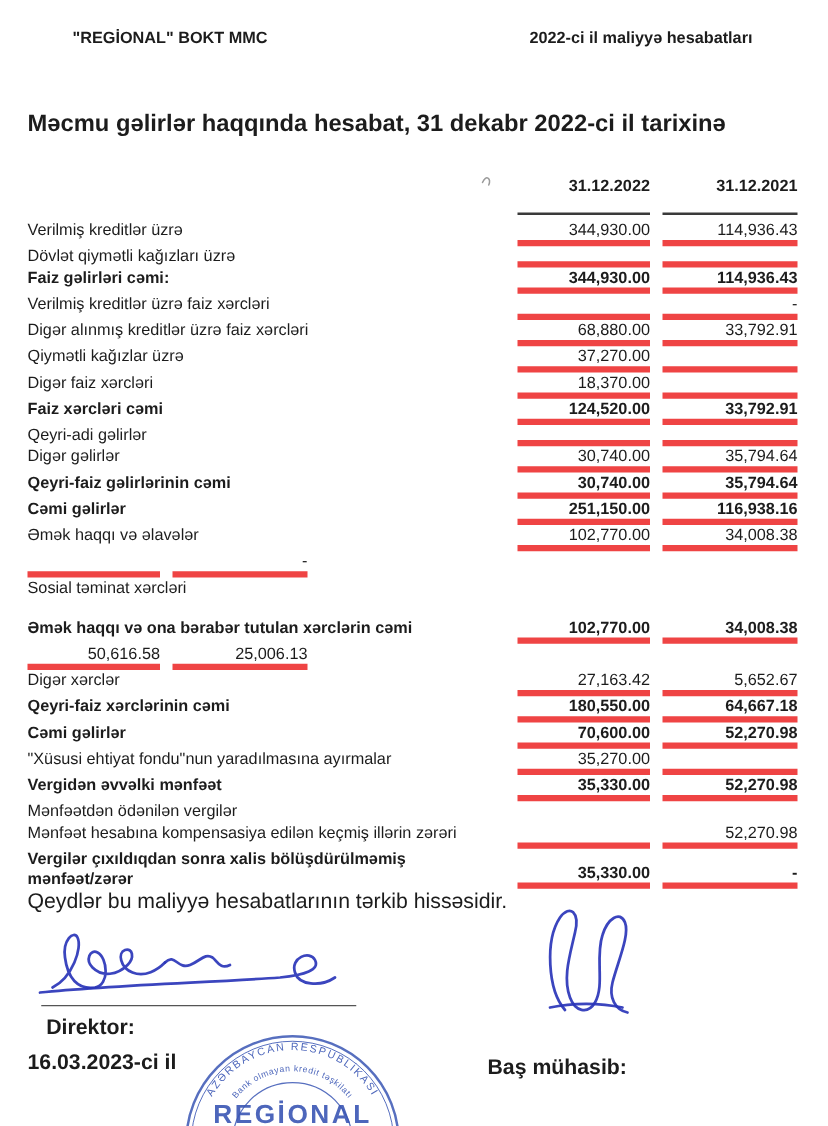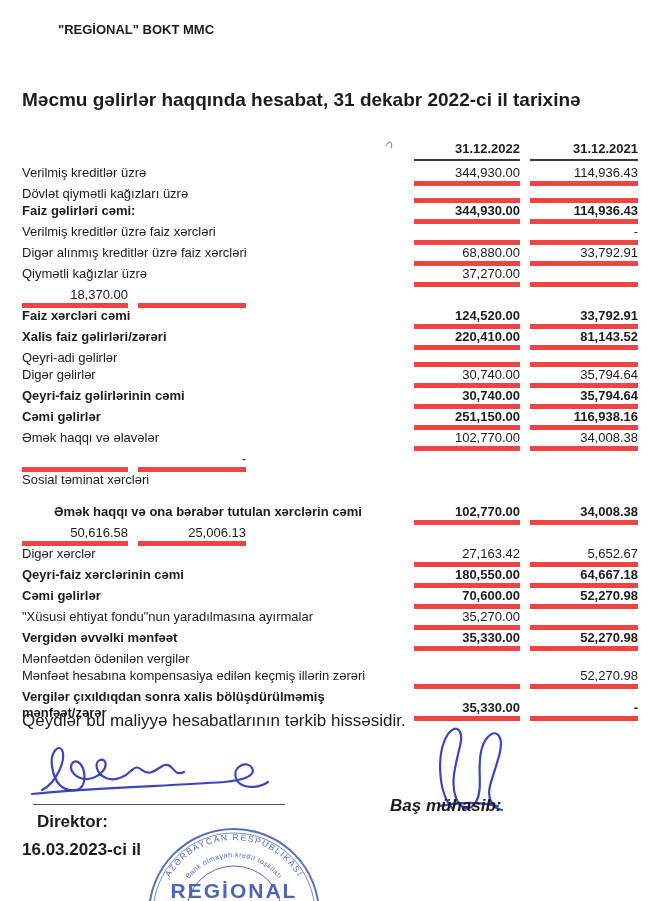--- a/index.html
+++ b/index.html
@@ -39,26 +39,26 @@
   .tval {
     width: 106px;
     display: flex;
     align-items: flex-end;
     justify-content: flex-end;
     white-space: nowrap;
   }
   .v2021 { width: 108px; margin-left: 10px; }
   .trow.u .tval { border-bottom: 5px solid #ef4444; }
   .trow.bold { font-weight: bold; justify-content: space-between; }
-  .trow.gap { margin-top: 15px; margin-left: 32px; }
+  .trow.gap { margin-top: 15px; }
   .thead-row { margin-bottom: 4px; }
   .thead-row .tval {
     font-weight: bold;
     border-bottom: 2px solid #3a3a3a;
-    padding-bottom: 2px;
+    padding-bottom: 13px;
   }
   .abs { position: absolute; font-size: 17px; }
   .bold-text { font-weight: bold; }
   .sig-line {
     position: absolute;
     left: 33px; top: 804px;
     width: 252px; height: 1px;
     background: #555;
   }
   .sig { position: absolute; }
@@ -80,20 +80,21 @@
   .pen-mark { position: absolute; left: 384px; top: 136px; }
   .pen-mark path { fill: none; stroke: #9a9a9a; stroke-width: 1.2; stroke-linecap: round; }
 </style>
 </head>
 <body>
 
 <div class="page">
 
   <div class="doc-header">
     <span>"REGİONAL" BOKT MMC</span>
+    <span>2022-ci il maliyyə hesabatları</span>
   </div>
 
   <div class="doc-title">Məcmu gəlirlər haqqında hesabat, 31 dekabr 2022-ci il tarixinə</div>
 
   <svg class="pen-mark" width="14" height="14" viewBox="0 0 14 14">
     <path d="M2 10 C5 3 9 7 7 12"></path>
   </svg>
 
   <div class="fin-table">
     <div class="trow thead-row">
@@ -126,32 +127,28 @@
       <div class="tlabel">Digər alınmış kreditlər üzrə faiz xərcləri</div>
       <div class="tval v2022">68,880.00</div>
       <div class="tval v2021">33,792.91</div>
     </div>
         <div class="trow u">
       <div class="tlabel">Qiymətli kağızlar üzrə</div>
       <div class="tval v2022">37,270.00</div>
       <div class="tval v2021"></div>
     </div>
         <div class="trow u">
+      <div class="tlabel">Digər faiz xərcləri</div>
       <div class="tval v2022">18,370.00</div>
       <div class="tval v2021"></div>
     </div>
         <div class="trow bold u">
       <div class="tlabel">Faiz xərcləri cəmi</div>
       <div class="tval v2022">124,520.00</div>
       <div class="tval v2021">33,792.91</div>
-    </div>
-        <div class="trow bold u">
-      <div class="tlabel">Xalis faiz gəlirləri/zərəri</div>
-      <div class="tval v2022">220,410.00</div>
-      <div class="tval v2021">81,143.52</div>
     </div>
         <div class="trow u">
       <div class="tlabel">Qeyri-adi gəlirlər</div>
       <div class="tval v2022"></div>
       <div class="tval v2021"></div>
     </div>
         <div class="trow u">
       <div class="tlabel">Digər gəlirlər</div>
       <div class="tval v2022">30,740.00</div>
       <div class="tval v2021">35,794.64</div>
@@ -241,21 +238,21 @@
   </svg>
   <div class="sig-line"></div>
 
   <svg class="sig" style="left:418px; top:718px;" width="95" height="100" viewBox="0 0 95 100">
     <path d="M34 90 C20 74 18 34 30 16 C38 5 46 12 42 28 C38 46 32 64 38 80 C42 91 52 94 58 84 C66 70 58 48 64 30 C68 17 78 10 82 20 C86 30 76 52 72 68 C69 80 74 90 84 92"></path>
     <path d="M22 88 C40 84 62 84 80 88"></path>
   </svg>
 
   <div class="abs bold-text" style="left:37px; top:812px;">Direktor:</div>
   <div class="abs bold-text" style="left:22px; top:840px;">16.03.2023-ci il</div>
-  <div class="abs bold-text" style="left:390px; top:796px;font-style:italic;">Baş mühasib:</div>
+  <div class="abs bold-text" style="left:390px; top:844px;">Baş mühasib:</div>
 
   <div class="stamp-wrap">
     <svg class="stamp" width="176" height="176" viewBox="0 0 176 176">
       <circle cx="88" cy="92" r="85" stroke-width="2"></circle>
       <circle cx="88" cy="92" r="81" stroke-width="0.8"></circle>
       <circle cx="88" cy="92" r="48" stroke-width="1"></circle>
       <defs>
         <path id="arcTop" d="M 14 92 A 74 74 0 0 1 162 92"></path>
         <path id="arcInner" d="M 31 92 A 57 57 0 0 1 145 92"></path>
       </defs>

